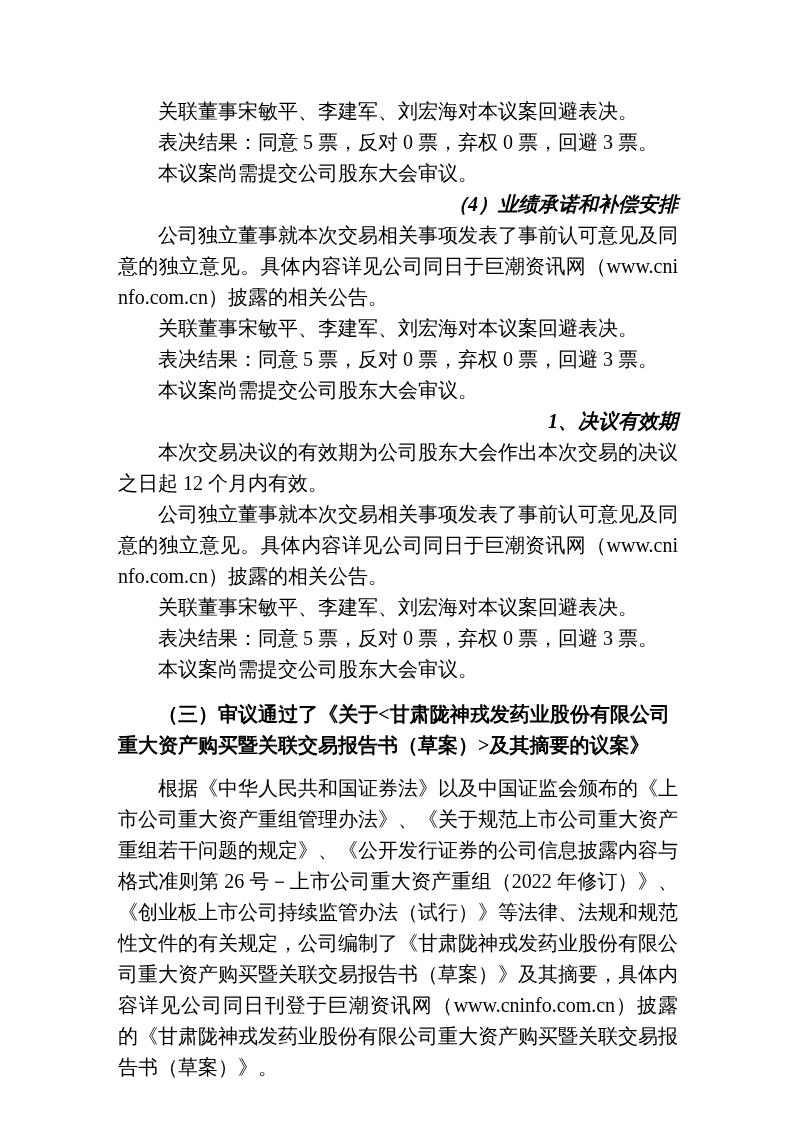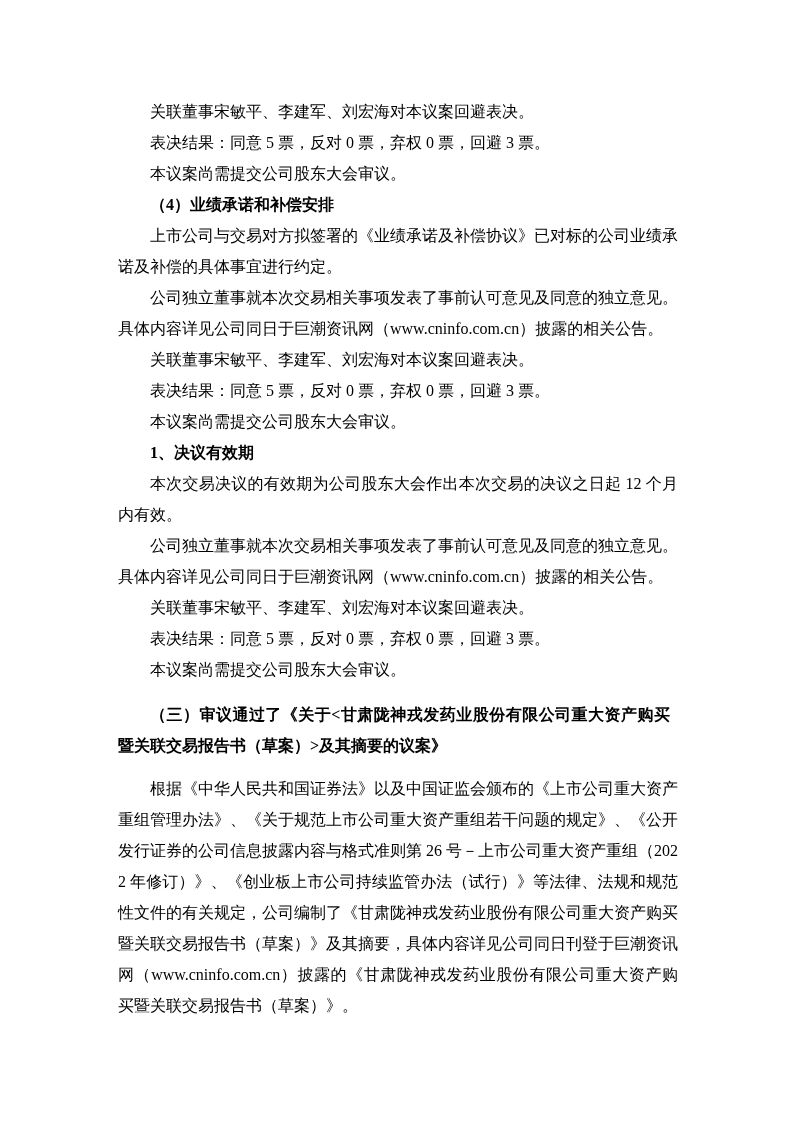--- a/index.html
+++ b/index.html
@@ -9,50 +9,50 @@
   }
   .page {
     position: relative;
     width: 793px;
     height: 1122px;
     margin: 0;
     background: #ffffff;
     box-sizing: border-box;
     padding: 96px 115px 0 118px;
     font-family: "Liberation Serif", "DejaVu Serif", serif;
-    font-size: 16px;
+    font-size: 20px;
     color: #000000;
     overflow: hidden;
   }
   .page p {
     margin: 0;
     line-height: 31px;
     text-align: justify;
     text-indent: 2em;
     word-break: break-all;
   }
   .page p.heading {
     font-weight: bold;
-    text-align: left;
+    text-align: right;
+    font-style: italic;
   }
   .page p.section-heading {
     font-weight: bold;
     margin: 14px 8px 12px 0;
     text-align: justify;
   }
 </style>
 </head>
 <body>
 
 <main class="page">
   <p class="body">关联董事宋敏平、李建军、刘宏海对本议案回避表决。</p>
   <p class="body">表决结果：同意 5 票，反对 0 票，弃权 0 票，回避 3 票。</p>
   <p class="body">本议案尚需提交公司股东大会审议。</p>
   <p class="heading">（4）业绩承诺和补偿安排</p>
-  <p class="body">上市公司与交易对方拟签署的《业绩承诺及补偿协议》已对标的公司业绩承诺及补偿的具体事宜进行约定。</p>
   <p class="body">公司独立董事就本次交易相关事项发表了事前认可意见及同意的独立意见。具体内容详见公司同日于巨潮资讯网（www.cninfo.com.cn）披露的相关公告。</p>
   <p class="body">关联董事宋敏平、李建军、刘宏海对本议案回避表决。</p>
   <p class="body">表决结果：同意 5 票，反对 0 票，弃权 0 票，回避 3 票。</p>
   <p class="body">本议案尚需提交公司股东大会审议。</p>
   <p class="heading">1、决议有效期</p>
   <p class="body">本次交易决议的有效期为公司股东大会作出本次交易的决议之日起 12 个月内有效。</p>
   <p class="body">公司独立董事就本次交易相关事项发表了事前认可意见及同意的独立意见。具体内容详见公司同日于巨潮资讯网（www.cninfo.com.cn）披露的相关公告。</p>
   <p class="body">关联董事宋敏平、李建军、刘宏海对本议案回避表决。</p>
   <p class="body">表决结果：同意 5 票，反对 0 票，弃权 0 票，回避 3 票。</p>
   <p class="body">本议案尚需提交公司股东大会审议。</p>

